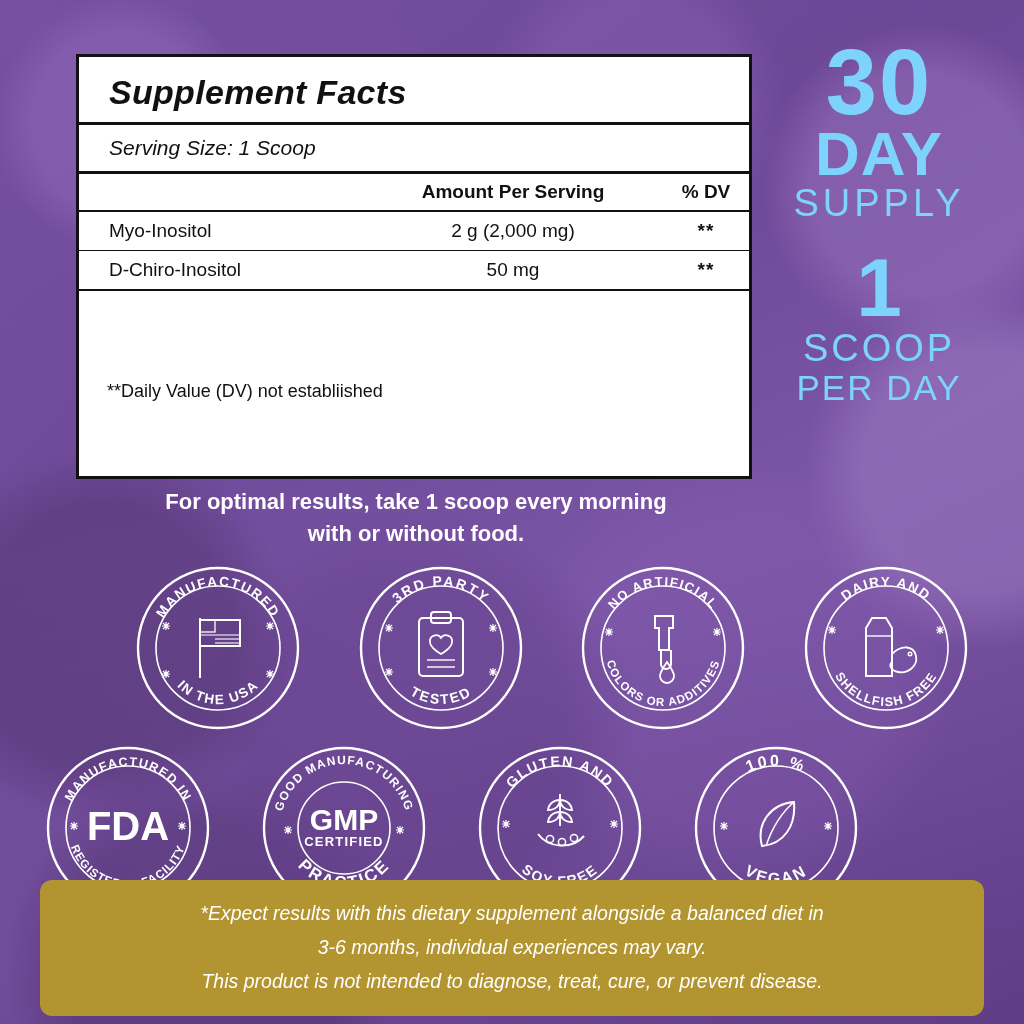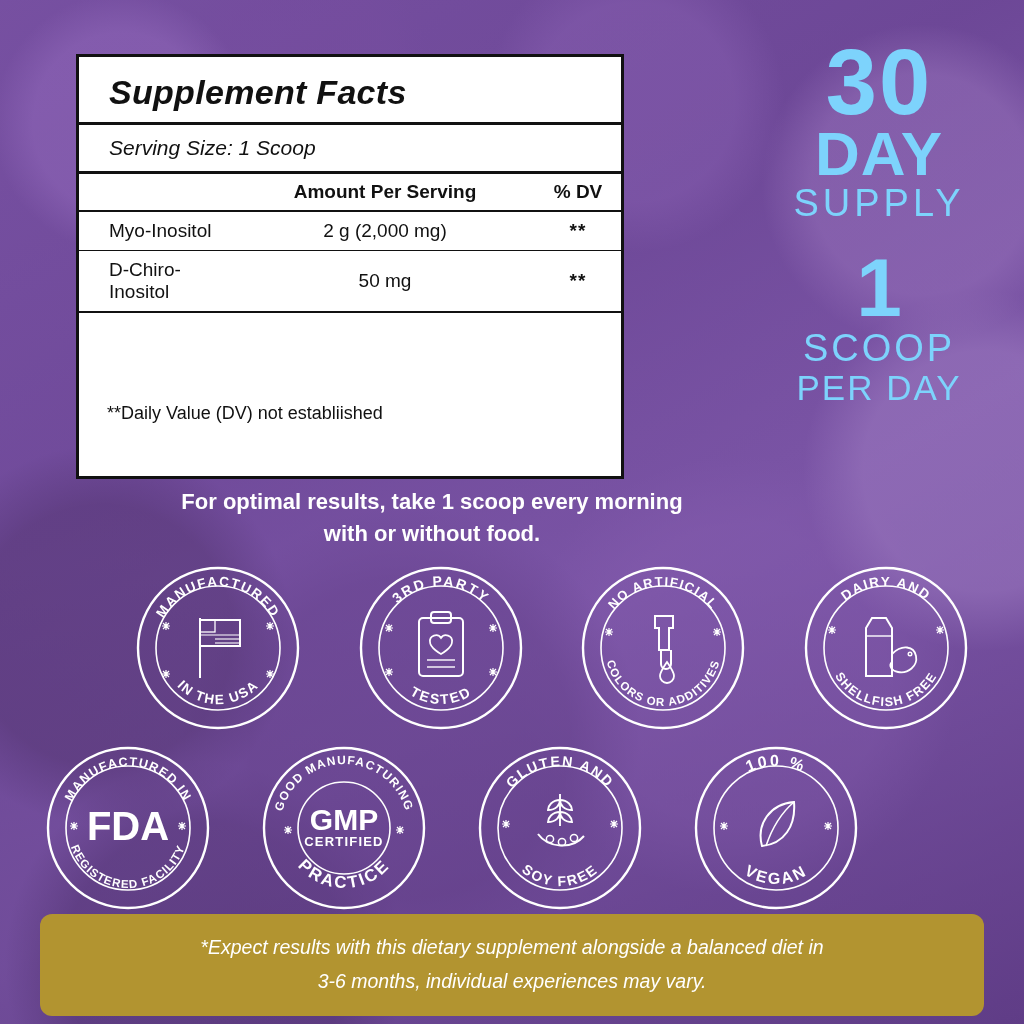--- a/index.html
+++ b/index.html
@@ -30,21 +30,21 @@
   }
   #bg-overlay {
     position: absolute; inset: 0;
     background: linear-gradient(180deg, rgba(110,72,150,0.35) 0%, rgba(118,80,160,0.45) 55%, rgba(96,62,134,0.5) 100%);
   }
 
   
   #facts {
     position: absolute;
     left: 76px; top: 54px;
-    width: 548px; height: 425px;
+    width: 676px; height: 425px;
     background: #ffffff;
     border: 3px solid #111;
   }
   #facts .title {
     font-size: 34px; font-weight: bold; font-style: italic;
     padding: 16px 0 10px 30px;
     letter-spacing: 0.3px;
     color: #111;
   }
   .rule-thick { height: 3px; background: #111; }
@@ -87,21 +87,21 @@
   }
   #rightcol .n30 { font-size: 92px; font-weight: bold; line-height: 0.92; letter-spacing: 2px; }
   #rightcol .day { font-size: 62px; font-weight: bold; line-height: 0.95; letter-spacing: 1px; }
   #rightcol .supply { font-size: 38px; line-height: 1.05; letter-spacing: 4px; font-weight: 300; }
   #rightcol .n1 { font-size: 82px; font-weight: bold; line-height: 1.0; margin-top: 24px; }
   #rightcol .scoop { font-size: 38px; letter-spacing: 3px; line-height: 1.05; font-weight: 300; }
   #rightcol .perday { font-size: 35px; letter-spacing: 2px; line-height: 1.1; font-weight: 300; }
 
   
   #directions {
-    position: absolute; left: 92px; top: 486px; width: 680px;
+    position: absolute; left: 76px; top: 486px; width: 680px;
     color: #fff; font-size: 22px; font-weight: bold; text-align: center; line-height: 1.45;
   }
 
   
   .badge-row { position: absolute; display: flex; }
   #badge-row-1 { left: 132px; top: 562px; width: 840px; justify-content: space-between; }
   #badge-row-2 { left: 42px;  top: 742px; width: 820px; justify-content: space-between; }
 
   .badge {
     width: 172px; height: 172px;
@@ -376,13 +376,14 @@
         <path d="M34,80 l0,8 M30,84 l8,0 M31,81 l6,6 M37,81 l-6,6"></path>
         <path d="M138,80 l0,8 M134,84 l8,0 M135,81 l6,6 M141,81 l-6,6"></path>
       </g>
     </svg>
   </div>
 </div>
 
 <div id="footer">
   <div>*Expect results with this dietary supplement alongside a balanced diet in</div>
   <div>3-6 months, individual experiences may vary.</div>
+  <div>This product is not intended to  diagnose, treat, cure, or prevent disease.</div>
 </div>
 
 </body></html>

